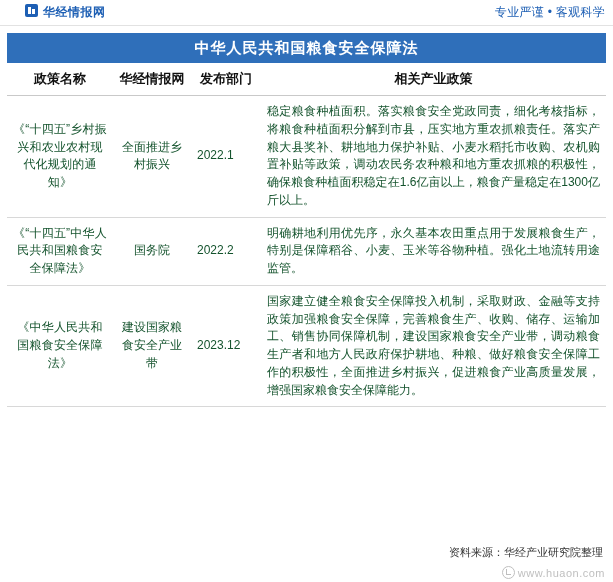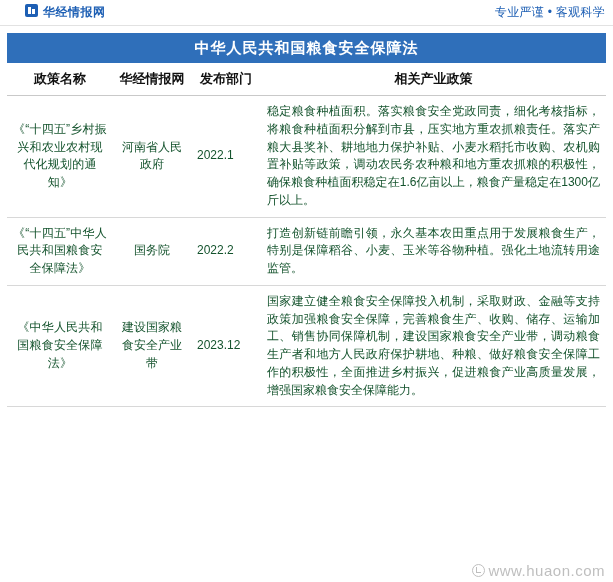--- a/index.html
+++ b/index.html
@@ -158,21 +158,21 @@
     content: "";
     position: absolute;
     left: 3px;
     top: 2px;
     width: 4px;
     height: 5px;
     border-left: 1.5px solid #8a8a8a;
     border-bottom: 1.5px solid #8a8a8a;
   }
   .wm-text {
-    font-size: 15px;
+    font-size: 11px;
     color: #8a8a8a;
     letter-spacing: 0.5px;
   }
 </style>
 </head>
 <body>
 
 <div class="page">
 
   <div class="topbar">
@@ -196,38 +196,39 @@
       <tr>
         <th>政策名称</th>
         <th>华经情报网</th>
         <th>发布部门</th>
         <th>相关产业政策</th>
       </tr>
     </thead>
     <tbody>
       <tr class="row-first">
         <td class="c-name">《“十四五”乡村振兴和农业农村现代化规划的通知》</td>
-        <td class="c-dept">河南省人民政府</td>
+        <td class="c-dept">全面推进乡村振兴</td>
         <td class="c-date">2022.1</td>
         <td class="c-policy">稳定粮食种植面积。落实粮食安全党政同责，细化考核指标，将粮食种植面积分解到市县，压实地方重农抓粮责任。落实产粮大县奖补、耕地地力保护补贴、小麦水稻托市收购、农机购置补贴等政策，调动农民务农种粮和地方重农抓粮的积极性，确保粮食种植面积稳定在1.6亿亩以上，粮食产量稳定在1300亿斤以上。</td>
       </tr>
       <tr>
         <td class="c-name">《“十四五”中华人民共和国粮食安全保障法》</td>
         <td class="c-dept">国务院</td>
         <td class="c-date">2022.2</td>
-        <td class="c-policy">打造创新链前瞻引领，永久基本农田重点用于发展粮食生产，特别是保障稻谷、小麦、玉米等谷物种植。强化土地流转用途监管。</td>
+        <td class="c-policy">明确耕地利用优先序，永久基本农田重点用于发展粮食生产，特别是保障稻谷、小麦、玉米等谷物种植。强化土地流转用途监管。</td>
       </tr>
       <tr>
         <td class="c-name">《中华人民共和国粮食安全保障法》</td>
         <td class="c-dept">建设国家粮食安全产业带</td>
         <td class="c-date">2023.12</td>
         <td class="c-policy">国家建立健全粮食安全保障投入机制，采取财政、金融等支持政策加强粮食安全保障，完善粮食生产、收购、储存、运输加工、销售协同保障机制，建设国家粮食安全产业带，调动粮食生产者和地方人民政府保护耕地、种粮、做好粮食安全保障工作的积极性，全面推进乡村振兴，促进粮食产业高质量发展，增强国家粮食安全保障能力。</td>
       </tr>
     </tbody>
   </table>
 
+  <div class="footer">资料来源：华经产业研究院整理</div>
 
   <div class="watermark">
     <span class="wm-mark"></span>
     <span class="wm-text">www.huaon.com</span>
   </div>
 
 </div>
 
 </body></html>

